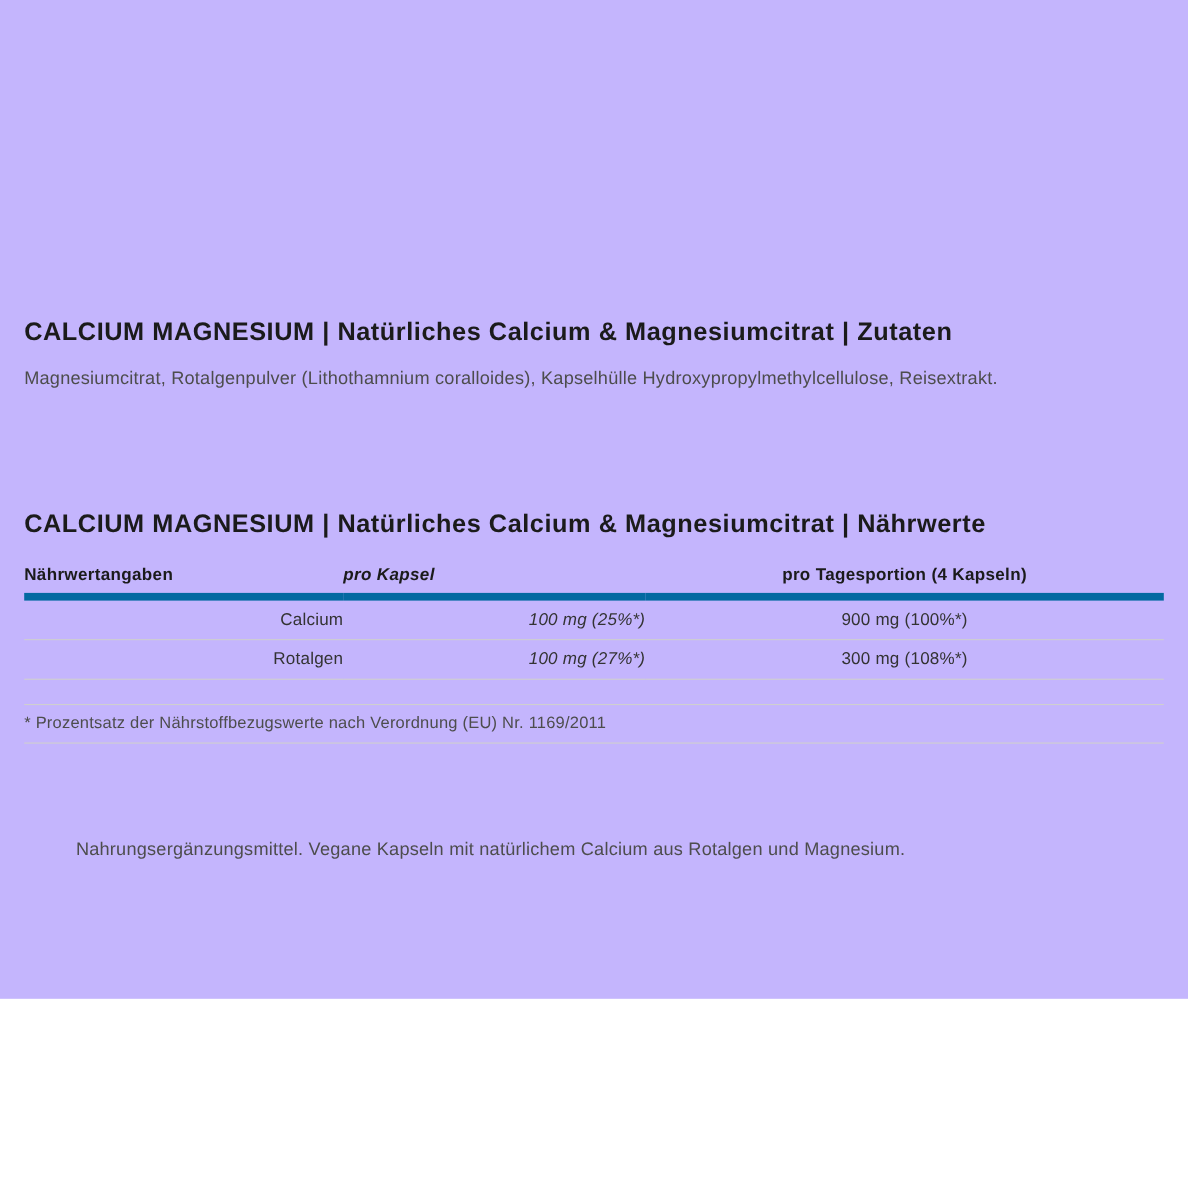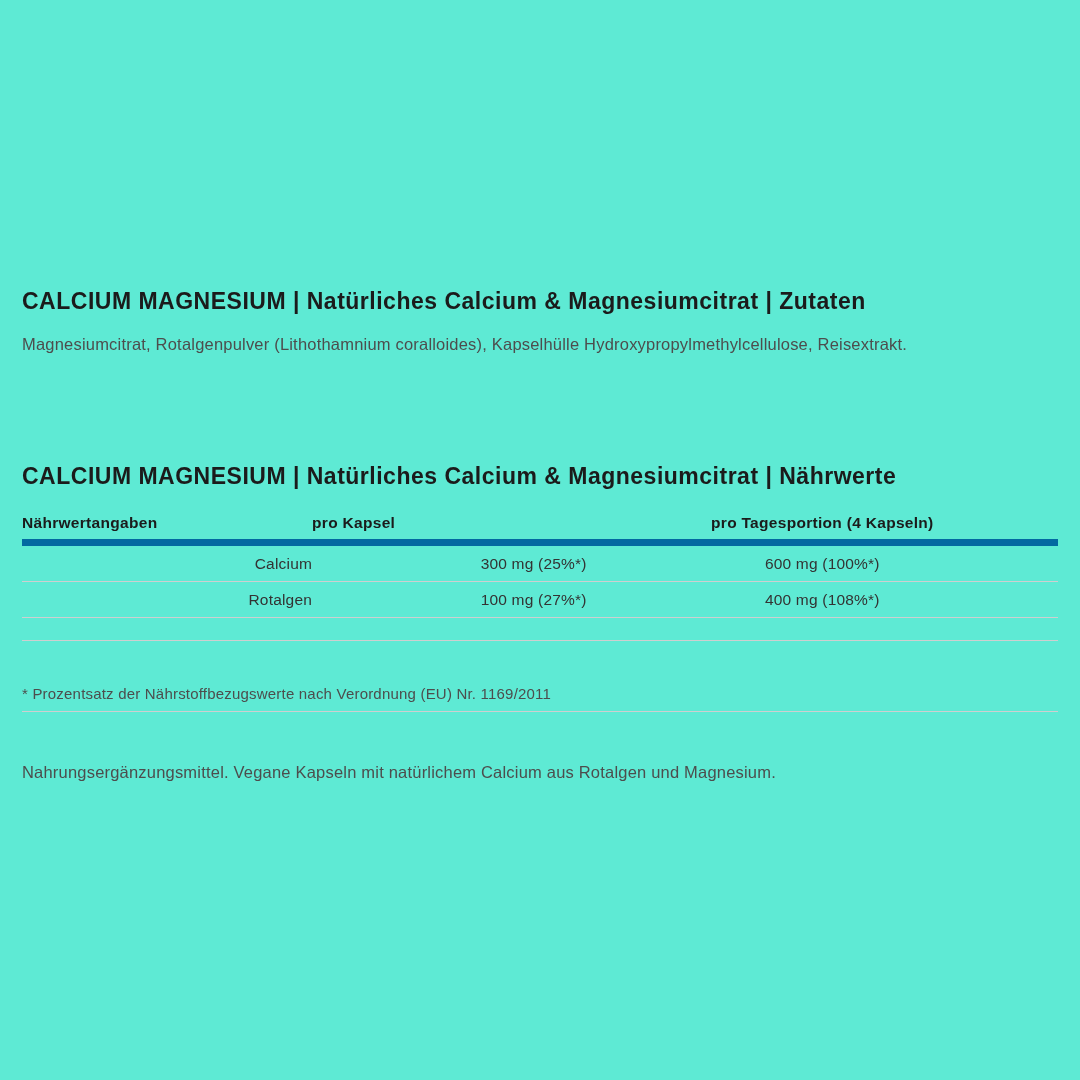--- a/index.html
+++ b/index.html
@@ -6,22 +6,22 @@
   html, body {
     width: 1080px;
     height: 1080px;
     background: #ffffff;
     font-family: "Liberation Sans", "DejaVu Sans", sans-serif;
     overflow: hidden;
   }
   .page {
     position: relative;
     width: 1080px;
-    height: 1080px;
-    background: #5eead4;
+    height: 908px;
+    background: #c4b5fd;
   }
   .abs { position: absolute; left: 22px; right: 22px; }
 
   .section-title {
     font-size: 23px;
     font-weight: bold;
     color: #1b1b1b;
     letter-spacing: 0.5px;
     white-space: nowrap;
   }
@@ -54,45 +54,44 @@
   }
   table.nutrition td {
     font-size: 15.5px;
     color: #333333;
     letter-spacing: 0.2px;
     padding: 9px 0 8px 0;
     border-bottom: 1px solid #cfcfcf;
     text-align: right;
   }
   .col-nutrient   { width: 28%; }
-  .col-capsule    { width: 26.5%; text-align: right; }
+  .col-capsule    { width: 26.5%; text-align: right; font-style: italic; }
   .col-serving    { width: 45.5%; text-align: center !important; }
 
   #footnote-box {
     top: 640px;
     border-top: 1px solid #cfcfcf;
     border-bottom: 1px solid #cfcfcf;
     padding: 8px 0 9px 0;
   }
   #footnote-box .footnote-text {
     font-size: 15px;
     color: #4d4d4d;
     letter-spacing: 0.2px;
     white-space: nowrap;
-    margin-top: 36px;
   }
 
   #designation-title {
     top: 721px;
     font-size: 19px;
     font-weight: normal;
     color: #2b2b2b;
     letter-spacing: 0.3px;
   }
-  #designation-body { top: 763px; }
+  #designation-body { top: 763px; margin-left: 47px; }
 </style>
 </head>
 <body>
 
 <div class="page">
 
   <div class="abs section-title" id="ingredients-title">CALCIUM MAGNESIUM | Natürliches Calcium &amp; Magnesiumcitrat | Zutaten</div>
 
   <div class="abs body-text" id="ingredients-body">Magnesiumcitrat, Rotalgenpulver (Lithothamnium coralloides), Kapselhülle Hydroxypropylmethylcellulose, Reisextrakt.</div>
 
@@ -103,27 +102,27 @@
       <thead>
         <tr>
           <th class="col-nutrient">Nährwertangaben</th>
           <th class="col-capsule">pro Kapsel</th>
           <th class="col-serving">pro Tagesportion (4 Kapseln)</th>
         </tr>
       </thead>
       <tbody>
         <tr>
           <td class="col-nutrient">Calcium</td>
-          <td class="col-capsule">300 mg (25%*)</td>
-          <td class="col-serving">600 mg (100%*)</td>
+          <td class="col-capsule">100 mg (25%*)</td>
+          <td class="col-serving">900 mg (100%*)</td>
         </tr>
         <tr>
           <td class="col-nutrient">Rotalgen</td>
           <td class="col-capsule">100 mg (27%*)</td>
-          <td class="col-serving">400 mg (108%*)</td>
+          <td class="col-serving">300 mg (108%*)</td>
         </tr>
       </tbody>
     </table>
   </div>
 
   <div class="abs" id="footnote-box">
     <div class="footnote-text">* Prozentsatz der Nährstoffbezugswerte nach Verordnung (EU) Nr. 1169/2011</div>
   </div>
 
 

